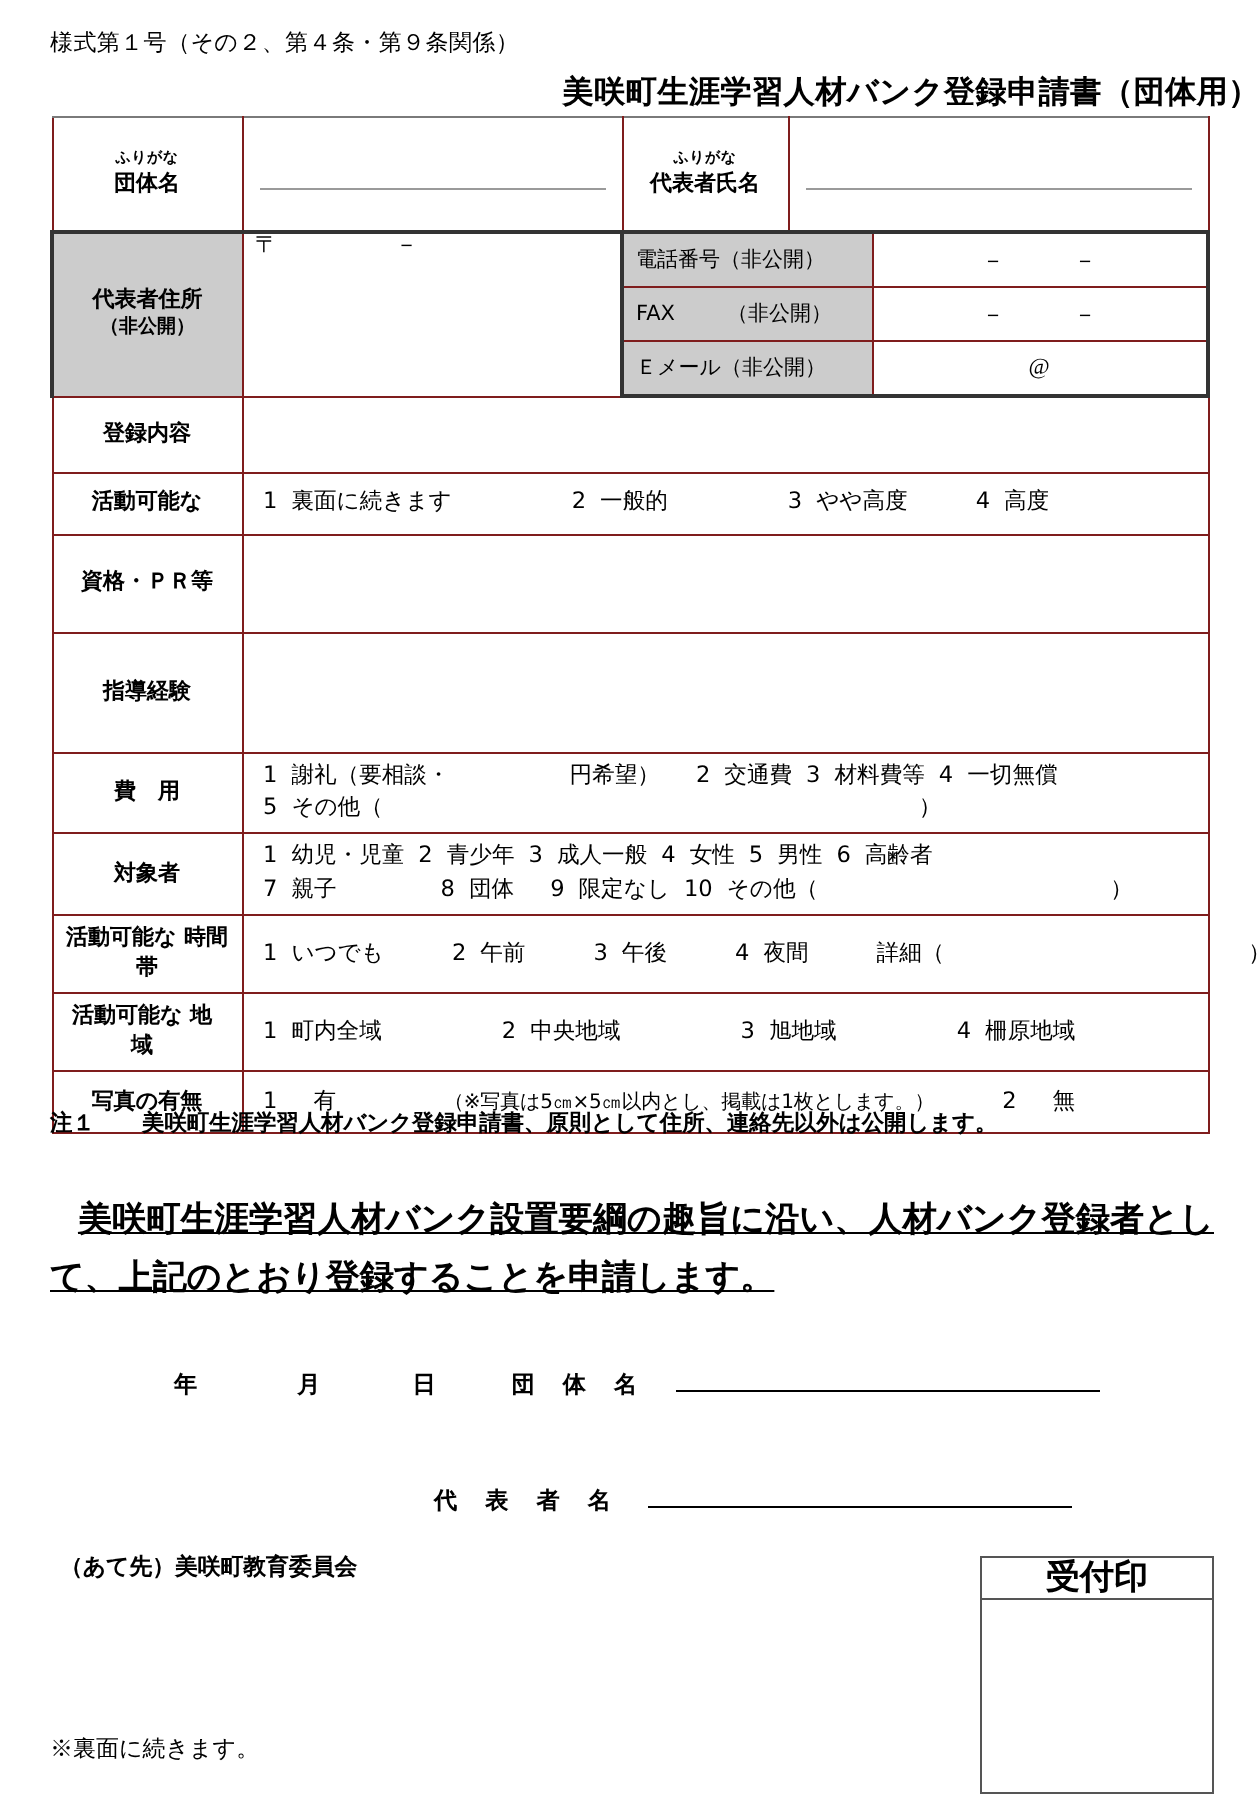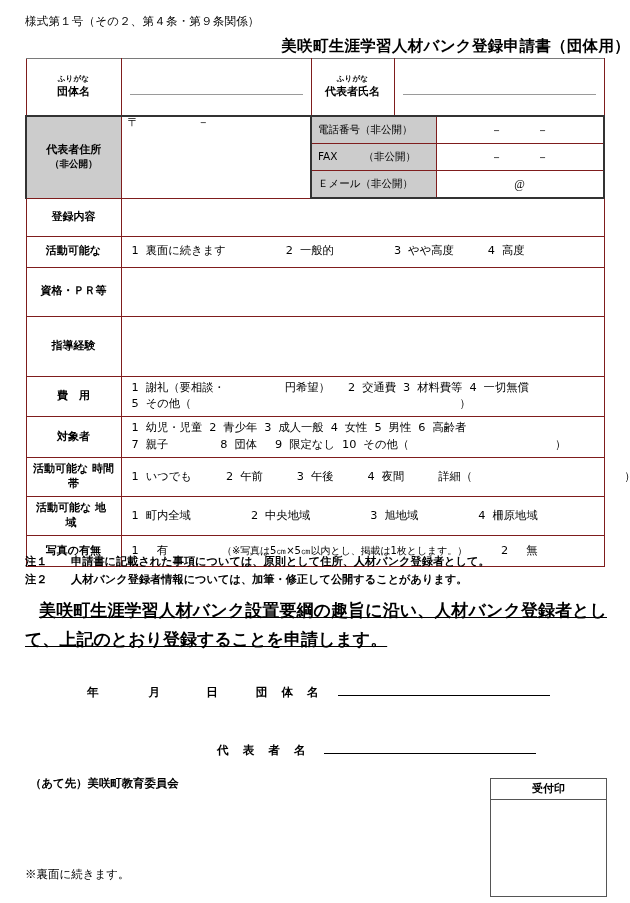--- a/index.html
+++ b/index.html
@@ -241,21 +241,21 @@
     border: 1px solid #555555;
     background: #ffffff;
   }
   .stamp-head {
     height: 20px;
     border-bottom: 1px solid #555555;
     text-align: center;
     line-height: 20px;
     font-family: "DejaVu Sans", "Liberation Sans", sans-serif;
     font-weight: bold;
-    font-size: 11px;
+    font-size: 17px;
   }
 
   .backnote {
     position: absolute;
     left: 25px;
     top: 867px;
     font-size: 11.5px;
     white-space: nowrap;
   }
 </style>
@@ -416,24 +416,21 @@
       </td>
       <td class="opts" colspan="4">
         <span class="n">1</span><span class="gap-m"></span><span>有</span><span class="gap-m"></span><span class="tiny">（※写真は5㎝×5㎝以内とし、掲載は1枚とします。）</span><span class="gap-l"></span><span class="n">2</span><span class="gap-m"></span><span>無</span>
       </td>
     </tr>
   </tbody>
     </table>
 
   <div class="notes">
     <div class="row">
-      <span class="tag">注１</span><span>申請書に記載された事項については、原則として住所、人材バンク登録者として。</span>
-    </div>
-    <div class="row">
-      <span class="tag">注２</span><span>人材バンク登録者情報については、加筆・修正して公開することがあります。</span>
+      <span class="tag">注１</span><span>美咲町生涯学習人材バンク登録申請書、原則として住所、連絡先以外は公開します。</span>
     </div>
   </div>
 
   <div class="decl">
     <span class="ind"></span><span>美咲町生涯学習人材バンク設置要綱の趣旨に沿い、人材バンク登録者として、上記のとおり登録することを申請します。</span>
   </div>
 
   <div class="sig-line1">
     <span class="g1"></span><span>年</span><span class="g2"></span><span>月</span><span class="g3"></span><span>日</span><span class="g4"></span><span class="sp-wide">団 体 名</span><span class="gap-m" style="display:inline-block;width:14px"></span><span class="ruled w1"></span>
   </div>

